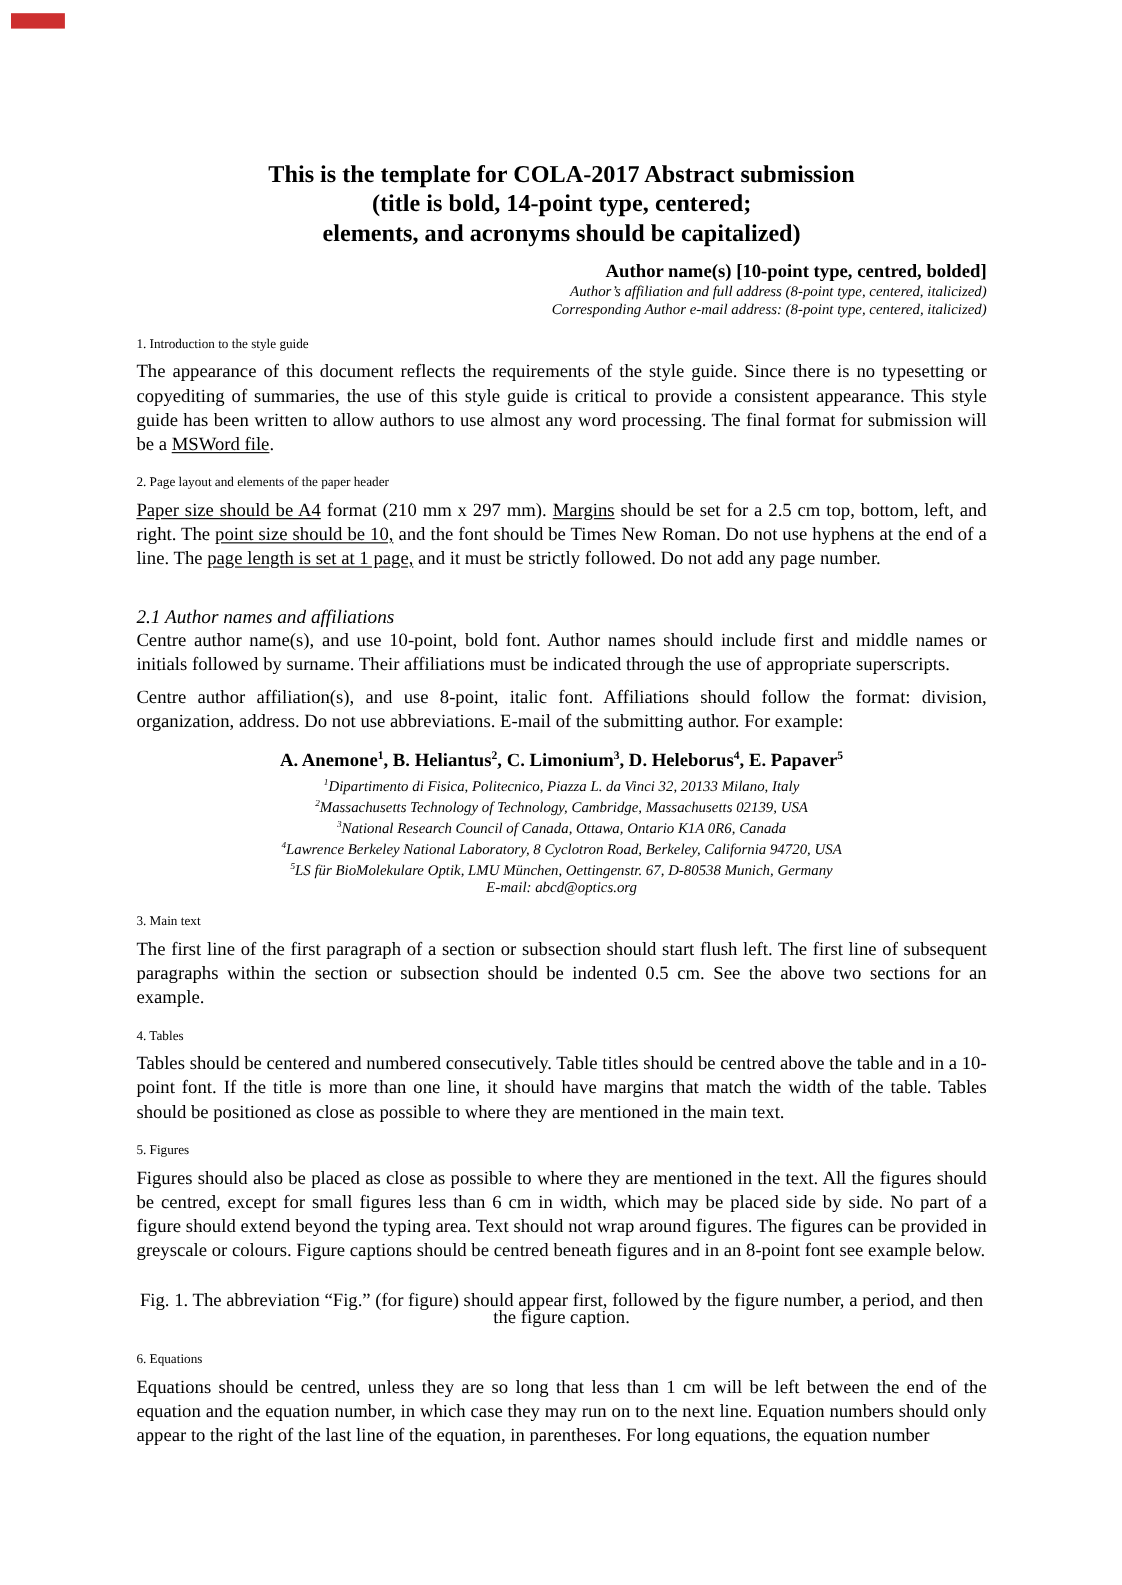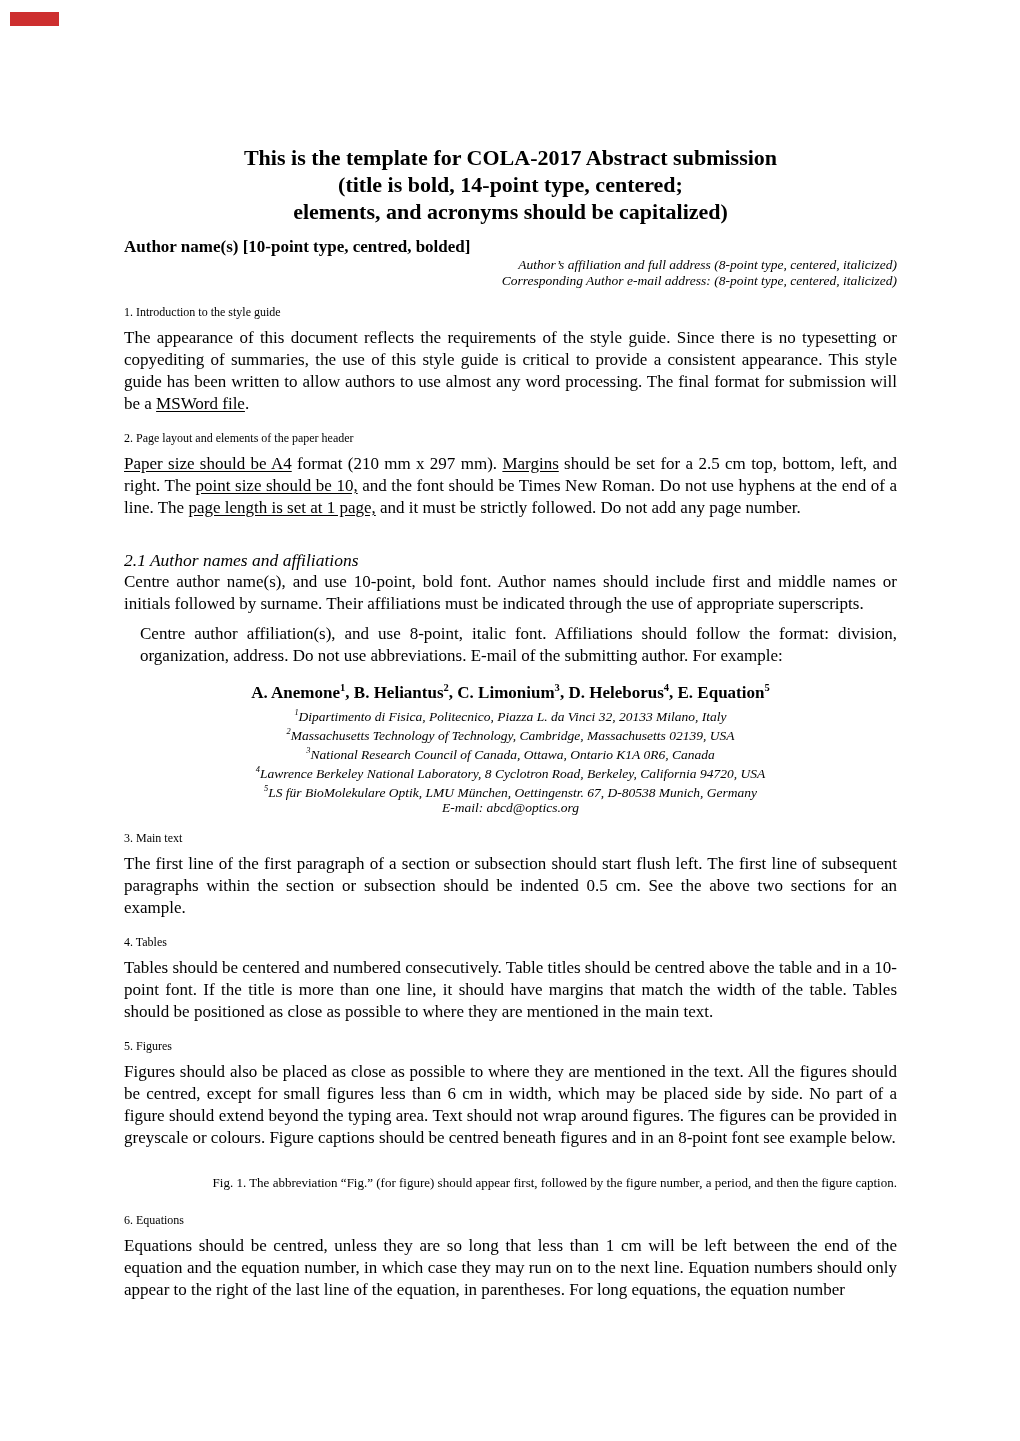--- a/index.html
+++ b/index.html
@@ -27,21 +27,21 @@
     width: 773px;
     padding-top: 144px;
   }
   .doc-title {
     text-align: center;
     font-weight: bold;
     font-size: 22px;
     line-height: 27px;
   }
   .author-name-line {
-    text-align: left;
+    text-align: right;
     font-weight: bold;
     font-size: 17px;
     line-height: 21px;
     margin-top: 11px;
   }
   .author-meta-line {
     text-align: right;
     font-style: italic;
     font-size: 13.5px;
     line-height: 16px;
@@ -56,41 +56,41 @@
     font-weight: normal;
     font-style: italic;
     margin: 31px 0 0 0;
   }
   .body-para {
     font-size: 17px;
     line-height: 22px;
     text-align: justify;
     margin: 0;
   }
-  .body-para + .body-para { margin-top: 8px; margin-left: 16px; }
+  .body-para + .body-para { margin-top: 8px; }
   u { text-underline-offset: 2px; }
   sup { font-size: 0.62em; }
   .ex-authors {
     text-align: center;
     font-weight: bold;
     font-size: 17px;
     line-height: 21px;
     margin-top: 10px;
     margin-bottom: 2px;
   }
   .ex-affil {
     text-align: center;
     font-style: italic;
     font-size: 13.5px;
     line-height: 15.5px;
   }
   .fig-caption {
-    font-size: 13px;
+    font-size: 17px;
     line-height: 16px;
-    text-align: right;
+    text-align: center;
     margin: 26px 0 22px 0;
   }
 </style>
 </head>
 <body>
 
 <div class="page">
   <div class="red-marker"></div>
 
   <div class="content">
@@ -108,21 +108,21 @@
     <div class="sec-heading">1. Introduction to the style guide</div>
     <p class="body-para"><span>The appearance of this document reflects the requirements of the style guide. Since there is no typesetting or copyediting of summaries, the use of this style guide is critical to provide a consistent appearance.  This style guide has been written to allow authors to use almost any word processing. The final format for submission will be a </span><u>MSWord file</u><span>.</span></p>
 
     <div class="sec-heading">2. Page layout and elements of the paper header</div>
     <p class="body-para"><u>Paper size should be A4</u><span> format (210 mm x 297 mm). </span><u>Margins</u><span> should be set for a 2.5 cm top, bottom, left, and right. The </span><u>point size should be 10,</u><span> and the font should be Times New Roman. Do not use hyphens at the end of a line. The </span><u>page length is set at 1 page,</u><span> and it must be strictly followed. Do not add any page number.</span></p>
 
     <div class="subsec-heading">2.1 Author names and affiliations</div>
     <p class="body-para">Centre author name(s), and use 10-point, bold font. Author names should include first and middle names or initials followed by surname. Their affiliations must be indicated through the use of appropriate superscripts.</p>
     <p class="body-para">Centre author affiliation(s), and use 8-point, italic font. Affiliations should follow the format: division, organization, address. Do not use abbreviations. E-mail of the submitting author. For example:</p>
 
-    <div class="ex-authors"><span>A. Anemone</span><sup>1</sup><span>, B. Heliantus</span><sup>2</sup><span>, C. Limonium</span><sup>3</sup><span>, D. Heleborus</span><sup>4</sup><span>, E. Equation</span><sup>5</sup></div>
+    <div class="ex-authors"><span>A. Anemone</span><sup>1</sup><span>, B. Heliantus</span><sup>2</sup><span>, C. Limonium</span><sup>3</sup><span>, D. Heleborus</span><sup>4</sup><span>, E. Papaver</span><sup>5</sup></div>
     <div class="ex-affil"><sup>1</sup><span>Dipartimento di Fisica, Politecnico, Piazza L. da Vinci 32, 20133 Milano, Italy</span></div>
     <div class="ex-affil"><sup>2</sup><span>Massachusetts Technology of Technology, Cambridge, Massachusetts 02139, USA</span></div>
     <div class="ex-affil"><sup>3</sup><span>National Research Council of Canada, Ottawa, Ontario K1A 0R6, Canada</span></div>
     <div class="ex-affil"><sup>4</sup><span>Lawrence Berkeley National Laboratory, 8 Cyclotron Road, Berkeley, California 94720, USA</span></div>
     <div class="ex-affil"><sup>5</sup><span>LS für BioMolekulare Optik, LMU München, Oettingenstr. 67, D-80538 Munich, Germany</span></div>
     <div class="ex-affil">E-mail: abcd@optics.org</div>
 
     <div class="sec-heading">3. Main text</div>
     <p class="body-para">The first line of the first paragraph of a section or subsection should start flush left. The first line of subsequent paragraphs within the section or subsection should be indented 0.5 cm. See the above two sections for an example.</p>
 

